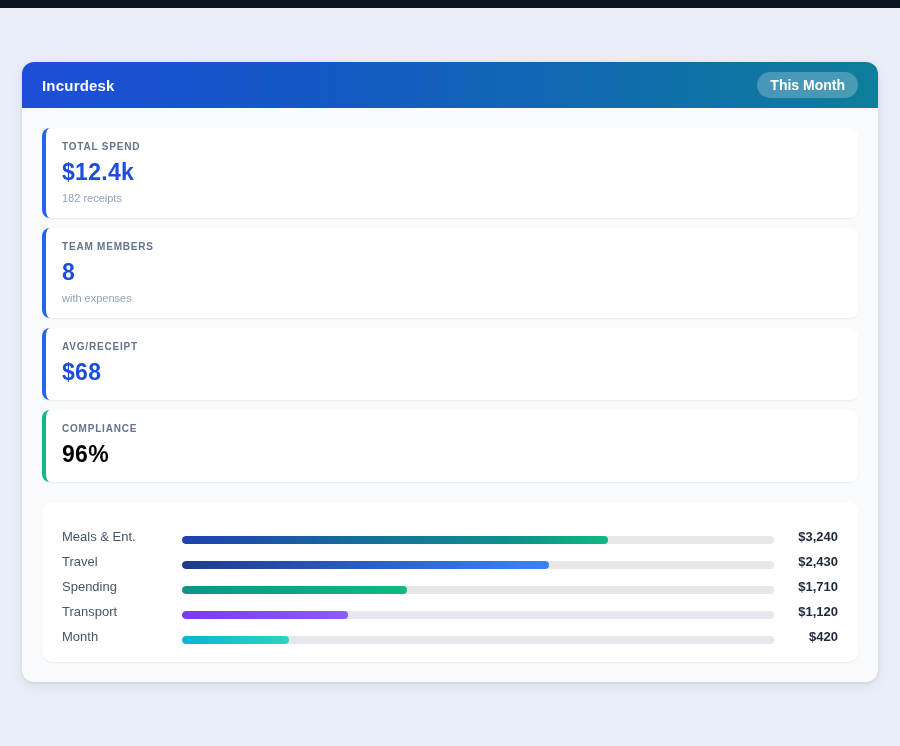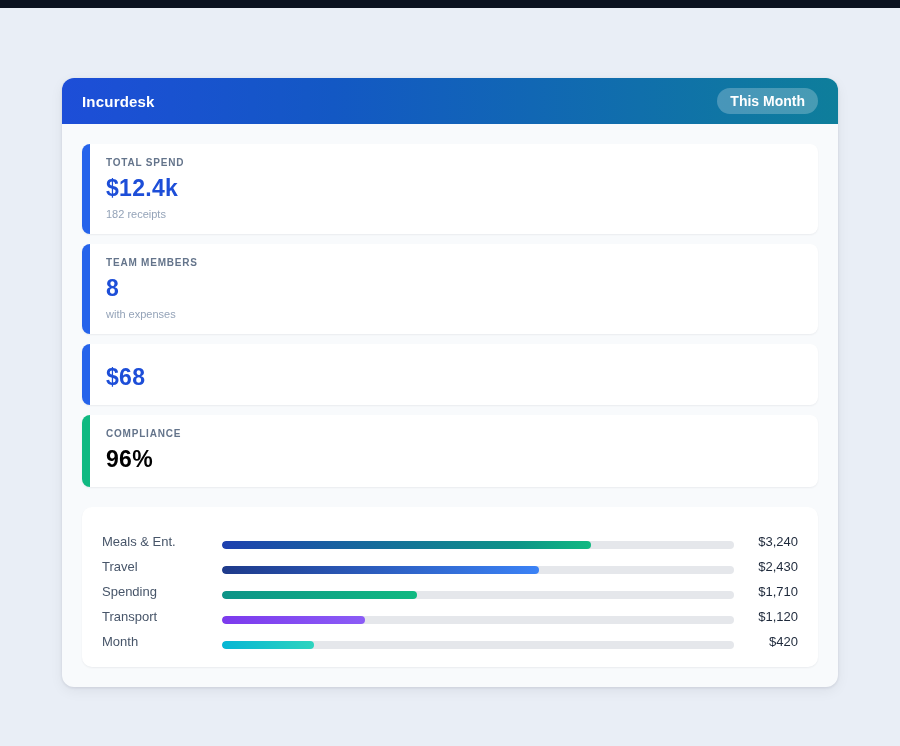--- a/index.html
+++ b/index.html
@@ -8,22 +8,22 @@
     background: #e9eef6;
     font-family: "Liberation Sans", "DejaVu Sans", sans-serif;
     overflow: hidden;
   }
   .topbar {
     height: 8px;
     width: 100%;
     background: #0b1220;
   }
   .app-card {
-    width: 776px;
-    margin: 70px auto 0;
+    width: 856px;
+    margin: 54px auto 0;
     background: #f8fafc;
     border-radius: 12px;
     overflow: hidden;
     box-shadow: 0 1px 3px rgba(15,23,42,0.10), 0 4px 14px rgba(15,23,42,0.06);
   }
   .app-header {
     height: 46px;
     padding: 0 20px;
     display: flex;
     align-items: center;
@@ -47,21 +47,21 @@
   }
   .stats {
     padding: 20px 20px 0 20px;
     display: flex;
     flex-direction: column;
     gap: 10px;
   }
   .stat-card {
     background: #ffffff;
     border-radius: 8px;
-    border-left: 8px solid #f97316;
+    border-left: 4px solid #f97316;
     padding: 13px 18px 14px 16px;
     box-shadow: 0 1px 2px rgba(15,23,42,0.06);
   }
   .stat-label {
     font-size: 10px;
     font-weight: 700;
     letter-spacing: 0.8px;
     color: #64748b;
     text-transform: uppercase;
   }
@@ -111,21 +111,21 @@
   }
   .cat-fill {
     height: 100%;
     border-radius: 4px;
   }
   .cat-value {
     flex: 0 0 64px;
     width: 64px;
     text-align: right;
     font-size: 13px;
-    font-weight: 400;
+    font-weight: 700;
     color: #1e293b;
   }
 </style>
 </head>
 <body>
 
 <div class="topbar"></div>
 
 <div class="app-card">
 
@@ -142,20 +142,21 @@
       <div class="stat-sub">182 receipts</div>
     </div>
 
     <div class="stat-card" style="border-left-color:#2563eb">
       <div class="stat-label">TEAM MEMBERS</div>
       <div class="stat-value" style="color:#1d4ed8">8</div>
       <div class="stat-sub">with expenses</div>
     </div>
 
     <div class="stat-card" style="border-left-color:#2563eb">
+      <div class="stat-label">AVG/RECEIPT</div>
       <div class="stat-value" style="color:#1d4ed8">$68</div>
 
     </div>
 
     <div class="stat-card" style="border-left-color:#10b981">
       <div class="stat-label">COMPLIANCE</div>
       <div class="stat-value" style="color:#000000">96%</div>
 
     </div>
 

